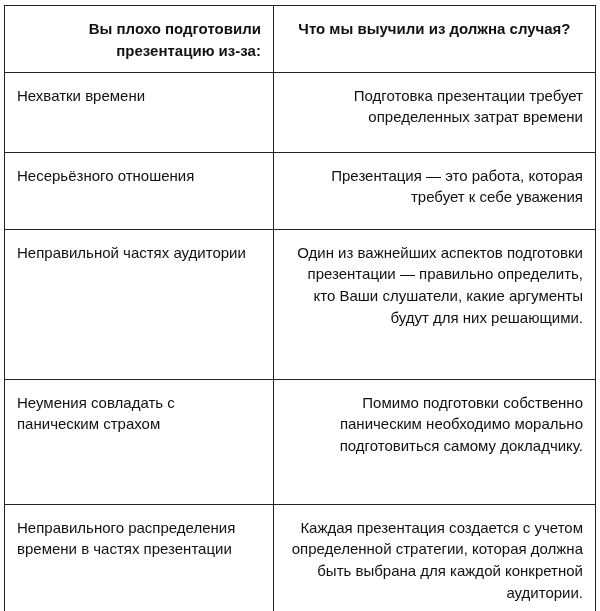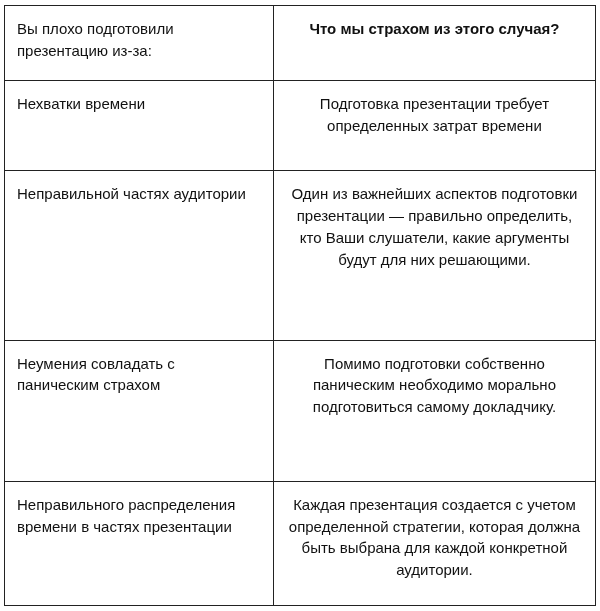--- a/index.html
+++ b/index.html
@@ -28,22 +28,22 @@
     padding: 12px 12px 10px 12px;
     font-size: 15px;
     line-height: 1.45;
     box-sizing: border-box;
     word-wrap: break-word;
   }
   .col-cause { width: 45.5%; }
   .col-lesson { width: 54.5%; }
 
   th.cause-header {
-    text-align: left;
-    font-weight: normal;
+    text-align: right;
+    font-weight: bold;
     padding-top: 16px;
   }
   th.lesson-header {
     text-align: center;
     font-weight: bold;
     padding-top: 16px;
     padding-left: 40px;
     padding-right: 40px;
   }
   tr.header-row { height: 66px; }
@@ -52,44 +52,48 @@
   tr.row-3 { height: 150px; }
   tr.row-4 { height: 125px; padding-left: 31px; }
   tr.row-5 { height: 104px; }
 
   td.cause-cell {
     text-align: left;
     padding-top: 14px;
     margin-top: 44px;
   }
   td.lesson-cell {
-    text-align: center;
+    text-align: right;
     padding-top: 14px;
     padding-left: 15px;
     padding-right: 14px;
     margin-left: 35px;
   }
 </style>
 </head>
 <body>
 
 <div class="page">
   <table class="lesson-table">
     <colgroup>
       <col class="col-cause">
       <col class="col-lesson">
     </colgroup>
     <tbody>
       <tr class="header-row">
         <th class="cause-header">Вы плохо подготовили презентацию из-за:</th>
-        <th class="lesson-header">Что мы страхом из этого случая?</th>
+        <th class="lesson-header">Что мы выучили из должна случая?</th>
       </tr>
       <tr class="row-1">
         <td class="cause-cell">Нехватки времени</td>
         <td class="lesson-cell">Подготовка презентации требует определенных затрат времени</td>
+      </tr>
+      <tr class="row-2">
+        <td class="cause-cell">Несерьёзного отношения</td>
+        <td class="lesson-cell">Презентация — это работа, которая требует к себе уважения</td>
       </tr>
       <tr class="row-3">
         <td class="cause-cell">Неправильной частях аудитории</td>
         <td class="lesson-cell">Один из важнейших аспектов подготовки презентации — правильно определить, кто Ваши слушатели, какие аргументы будут для них решающими.</td>
       </tr>
       <tr class="row-4">
         <td class="cause-cell">Неумения совладать с паническим страхом</td>
         <td class="lesson-cell">Помимо подготовки собственно паническим необходимо морально подготовиться самому докладчику.</td>
       </tr>
       <tr class="row-5">

